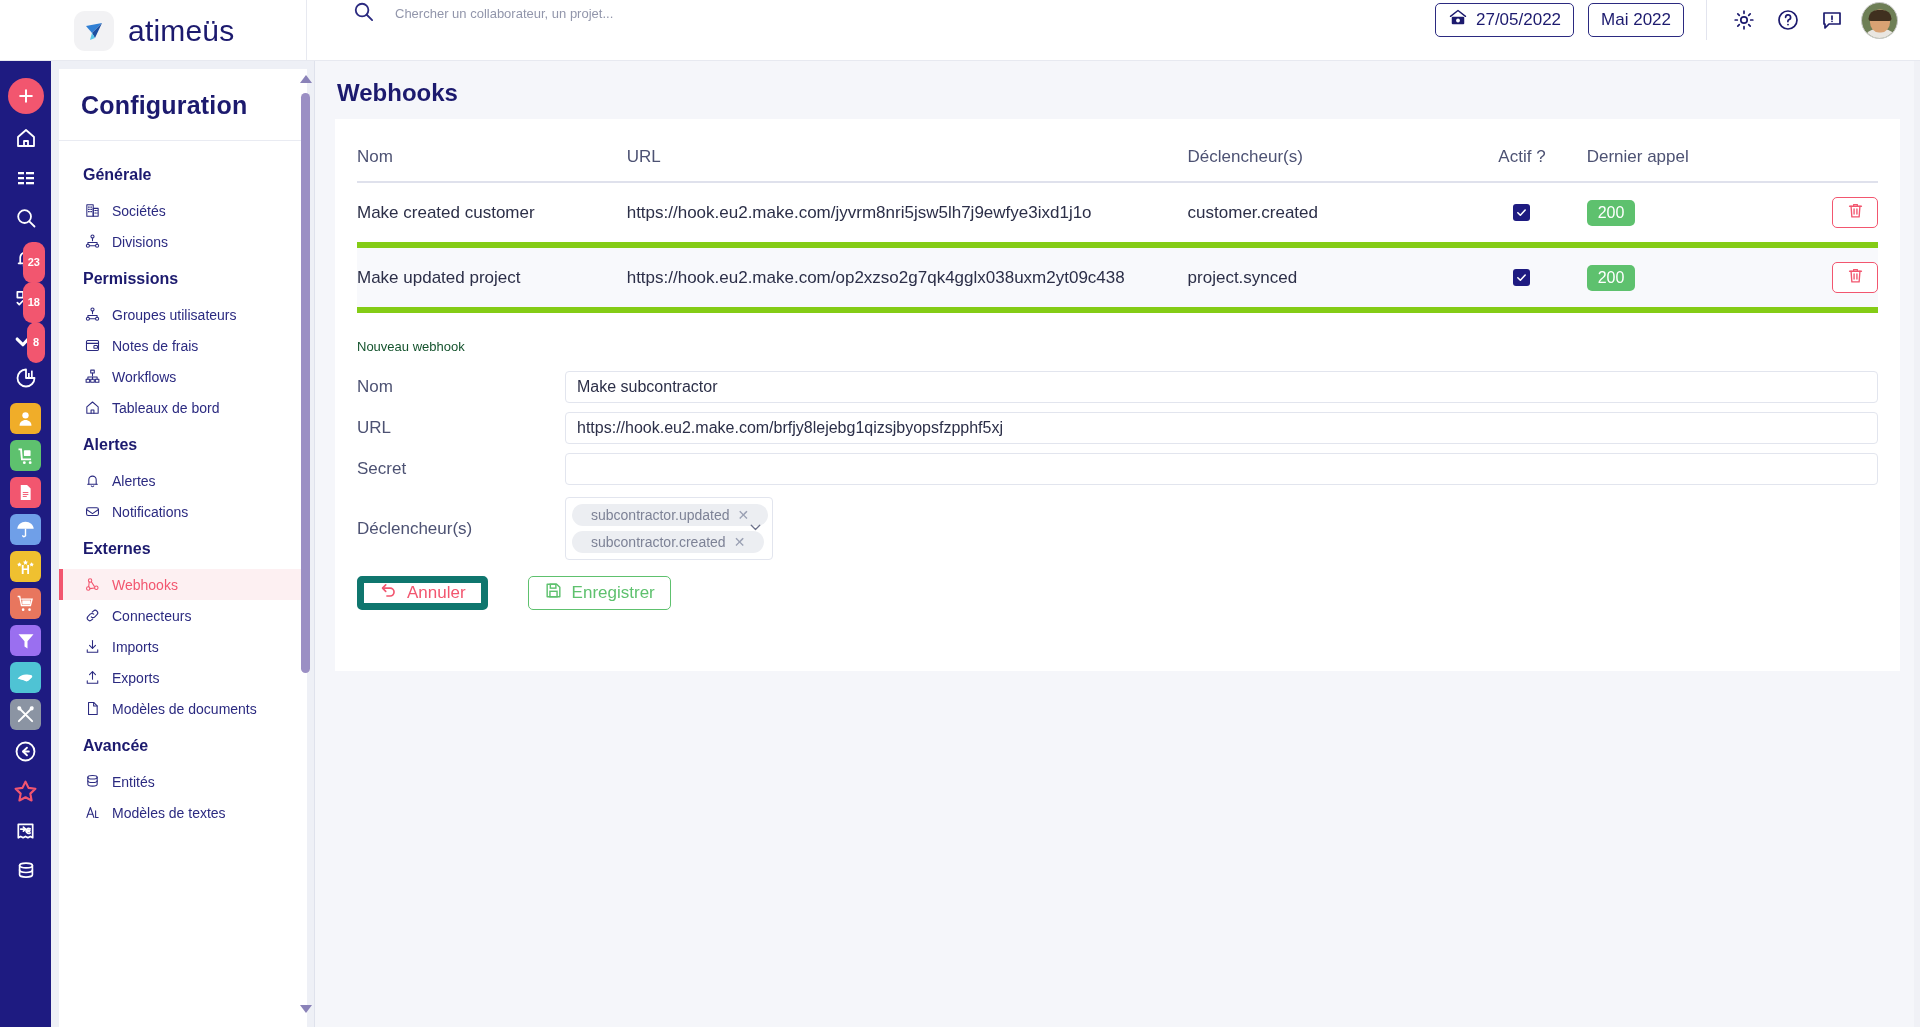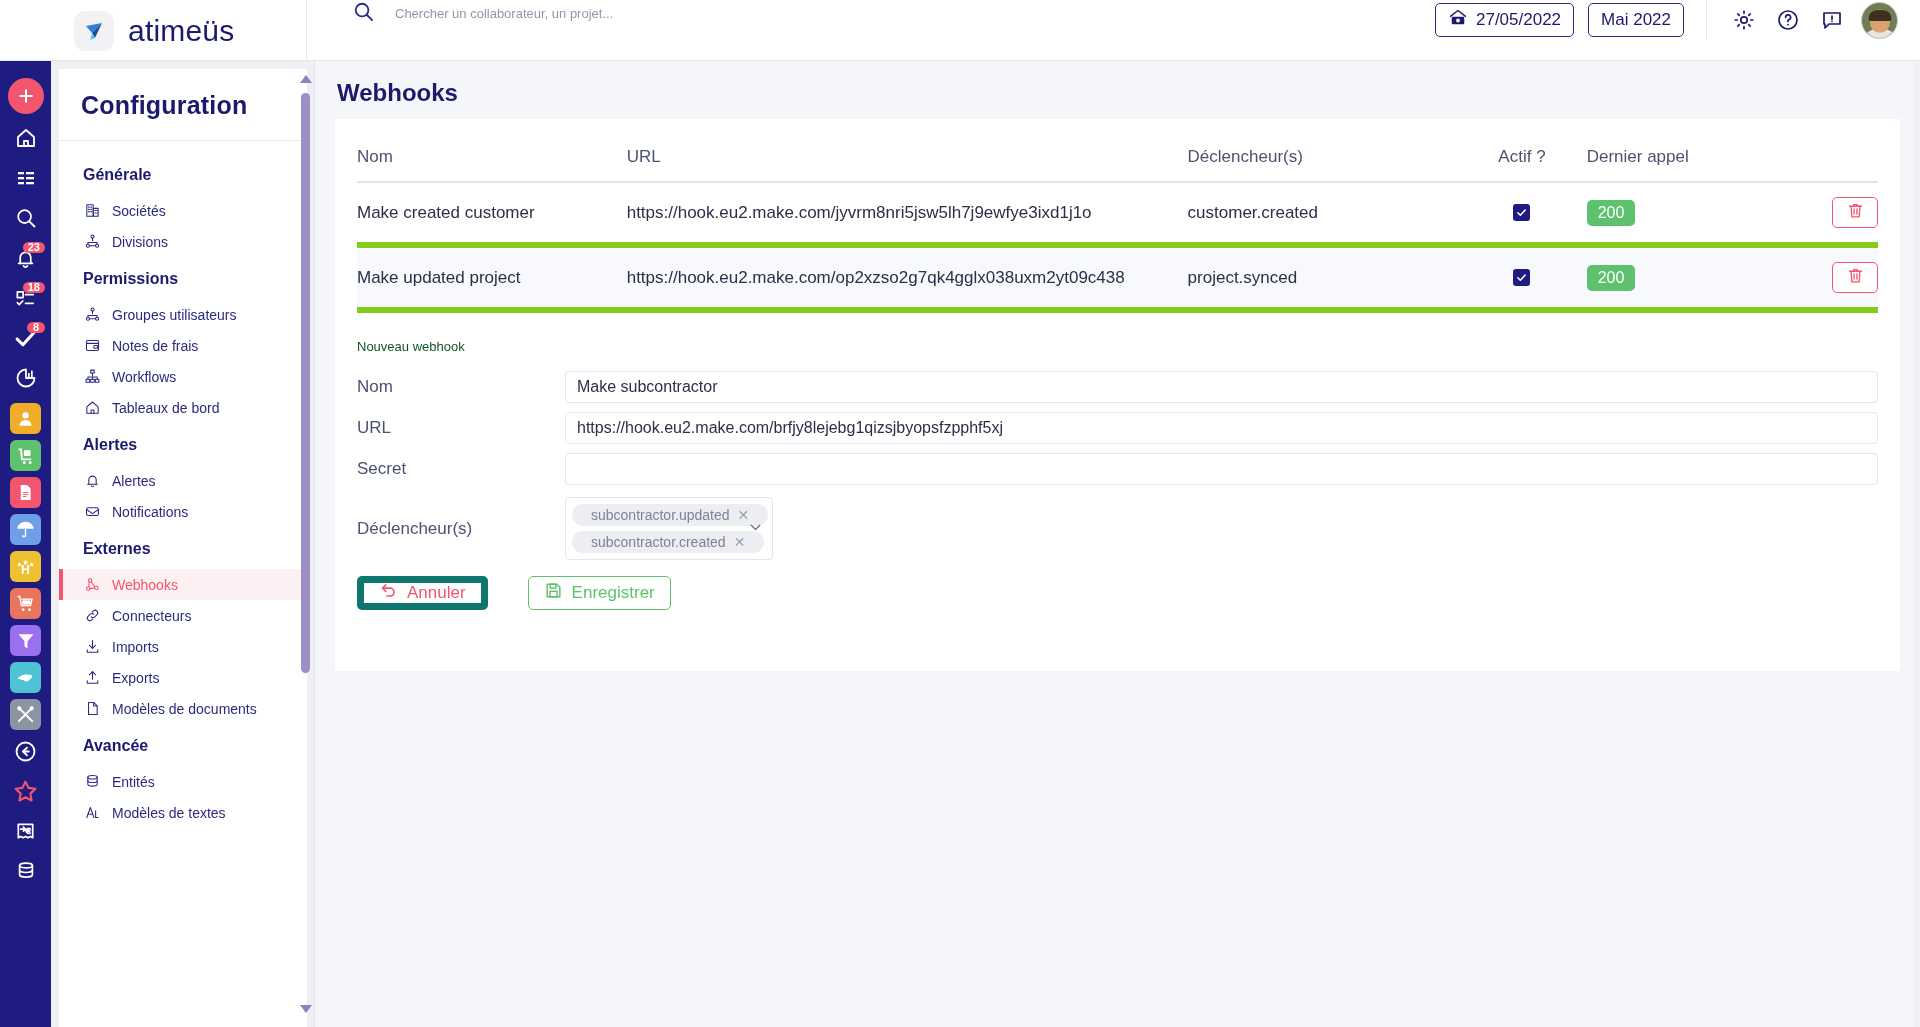--- a/index.html
+++ b/index.html
@@ -77,21 +77,21 @@
     width: 36px; height: 36px; border-radius: 50%; background: #f2566f;
     display: flex; align-items: center; justify-content: center;
     color: #fff; font-size: 26px; line-height: 1; font-weight: 300;
   }
   .rail-tile {
     width: 31px; height: 31px; border-radius: 6px; display: flex;
     align-items: center; justify-content: center;
   }
   .badge {
     position: absolute; top: 2px; right: 6px; background: #f2566f; color: #fff;
-    font-size: 11px; line-height: 1; border-radius: 9px; padding: 0 5px;
+    font-size: 11px; line-height: 1; border-radius: 9px; padding: 15px 5px;
     font-weight: 600; min-width: 18px; text-align: center;
   }
 
   
   .confpanel {
     width: 264px; min-width: 264px; background: #eef0f6; display: flex;
     position: relative; border-right: 1px solid #dfe2ec;
   }
   .confinner {
     margin: 8px 0 0 8px; width: 248px; background: #fff; display: flex;

